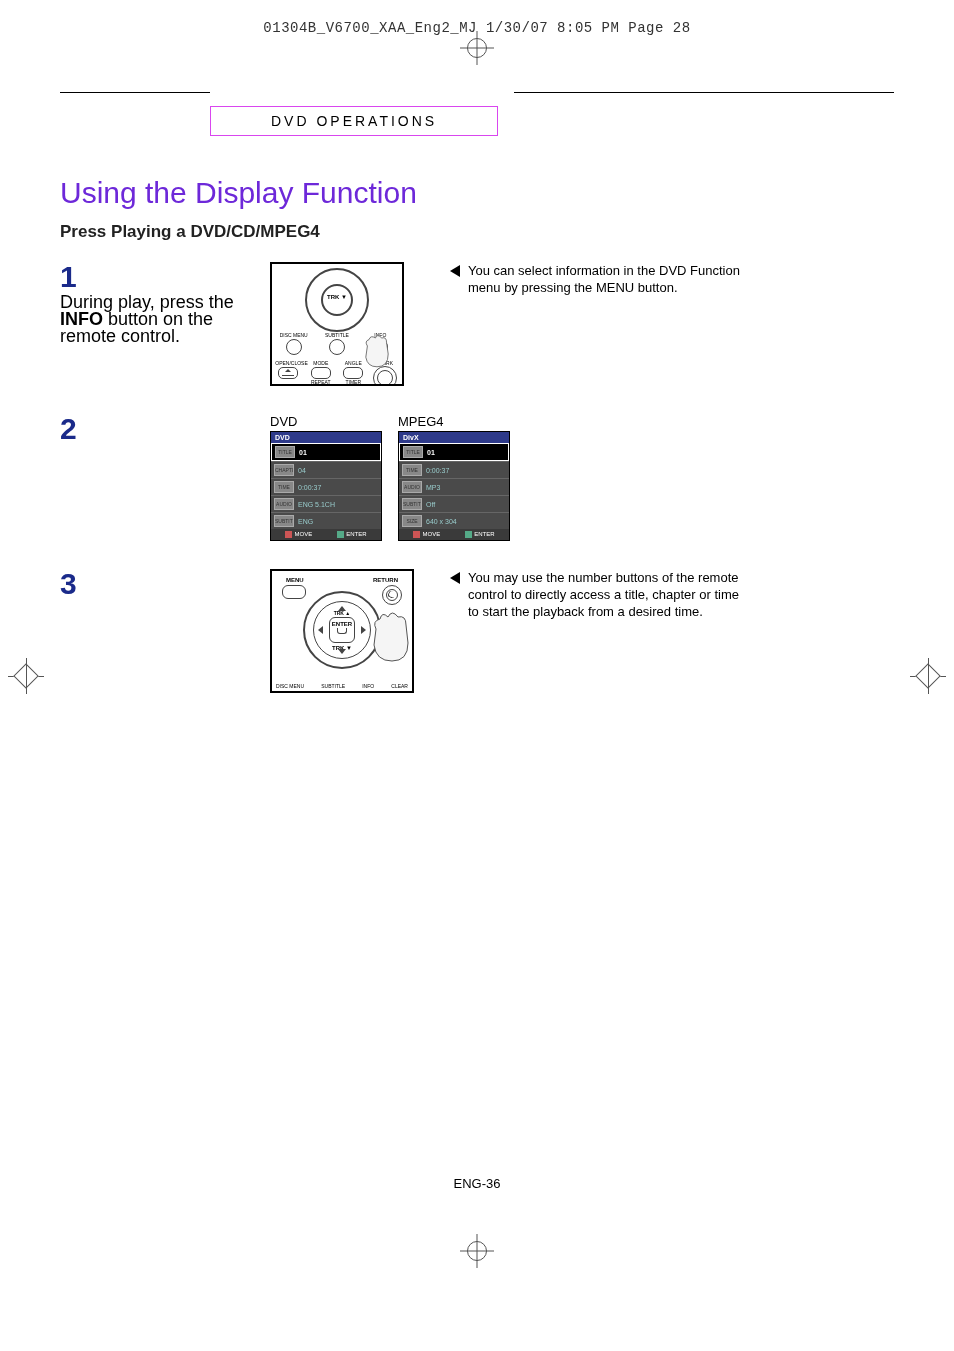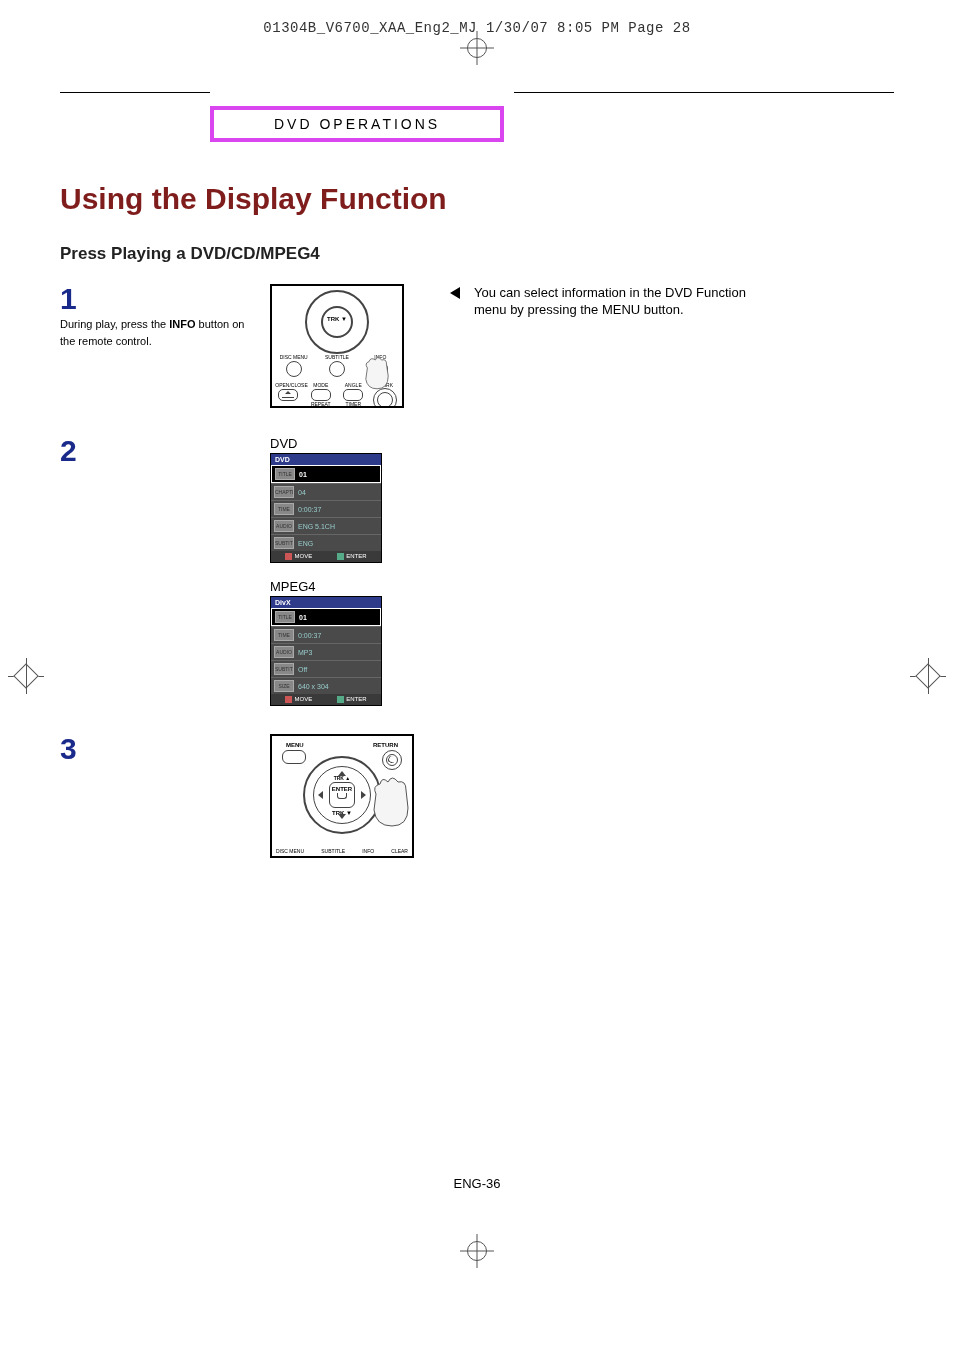--- a/index.html
+++ b/index.html
@@ -82,21 +82,21 @@
     left:50%; top:-6px; bottom:-6px;
     border-left:1px solid #555;
   }
 
   .content {
     position: relative;
     margin-top: 70px;
   }
 
   .section-title-box {
-    border: 4px solid #d946ef;
+    border: 1px solid #d946ef;
     display: inline-block;
     padding: 6px 60px;
     font-size: 14px;
     letter-spacing: 3px;
     font-variant: small-caps;
     text-align: left;
     position: relative;
     left: 150px;
   }
 
@@ -104,23 +104,23 @@
     border: none;
     border-top: 1px solid #000;
     margin-top: -14px;
   }
   .hr-line.left  { width: 150px; float:left; }
   .hr-line.right { width: 380px; float:right; }
   .clearfix::after { content:""; display:block; clear:both; }
 
   h1.main-title {
     font-size: 30px;
-    font-weight: bold;
-    margin: 40px 0 28px 0;
-    color: #7f1d1d;
+    font-weight: normal;
+    margin: 40px 0 12px 0;
+    color: #6d28d9;
   }
   h2.sub-title {
     font-size: 17px;
     font-weight: bold;
     margin: 0 0 20px 0;
     color: #222;
   }
 
   .steps { }
   .step {
@@ -133,40 +133,40 @@
     padding-right: 10px;
   }
   .step-num {
     font-size: 30px;
     font-weight: bold;
     color: #1a2a8a;
     line-height: 1;
     margin-bottom: 2px;
   }
   .step-text {
-    font-size: 11px;
+    font-size: 18px;
     line-height: 17px;
   }
   .step-text b { font-weight: bold; }
 
   .step-mid {
     width: 150px;
     display:flex;
-    flex-direction:column;
+    flex-direction:row;
     gap:16px;
   }
 
   .step-right {
     width: 300px;
     padding-left: 30px;
     font-size: 13px;
     line-height: 17px;
     display:flex;
     align-items:flex-start;
-    gap:14px;
+    gap:8px;
   }
   .tri-left {
     width:0; height:0;
     border-top:6px solid transparent;
     border-bottom:6px solid transparent;
     border-right:10px solid #000;
     margin-top:3px;
     flex:0 0 auto;
   }
 
@@ -543,20 +543,24 @@
               <span>DISC MENU</span>
               <span>SUBTITLE</span>
               <span>INFO</span>
               <span>CLEAR</span>
             </div>
             <svg class="hand hand-svg" viewBox="0 0 50 60">
               <path d="M10 24 Q6 16 14 14 Q16 6 22 12 Q26 4 32 12 Q40 10 40 20 L42 38 Q42 56 26 56 Q10 56 8 40 Z"></path>
             </svg>
           </div>
         </div>
+        <div class="step-right">
+          <div class="tri-left"></div>
+          <div>You may use the number buttons of the remote control to directly access a title, chapter or time to start the playback from a desired time.</div>
+        </div>
       </div>
 
     </div>
 
   </div>
 
   <div class="page-num">ENG-36</div>
 </div>
 
 </body></html>

